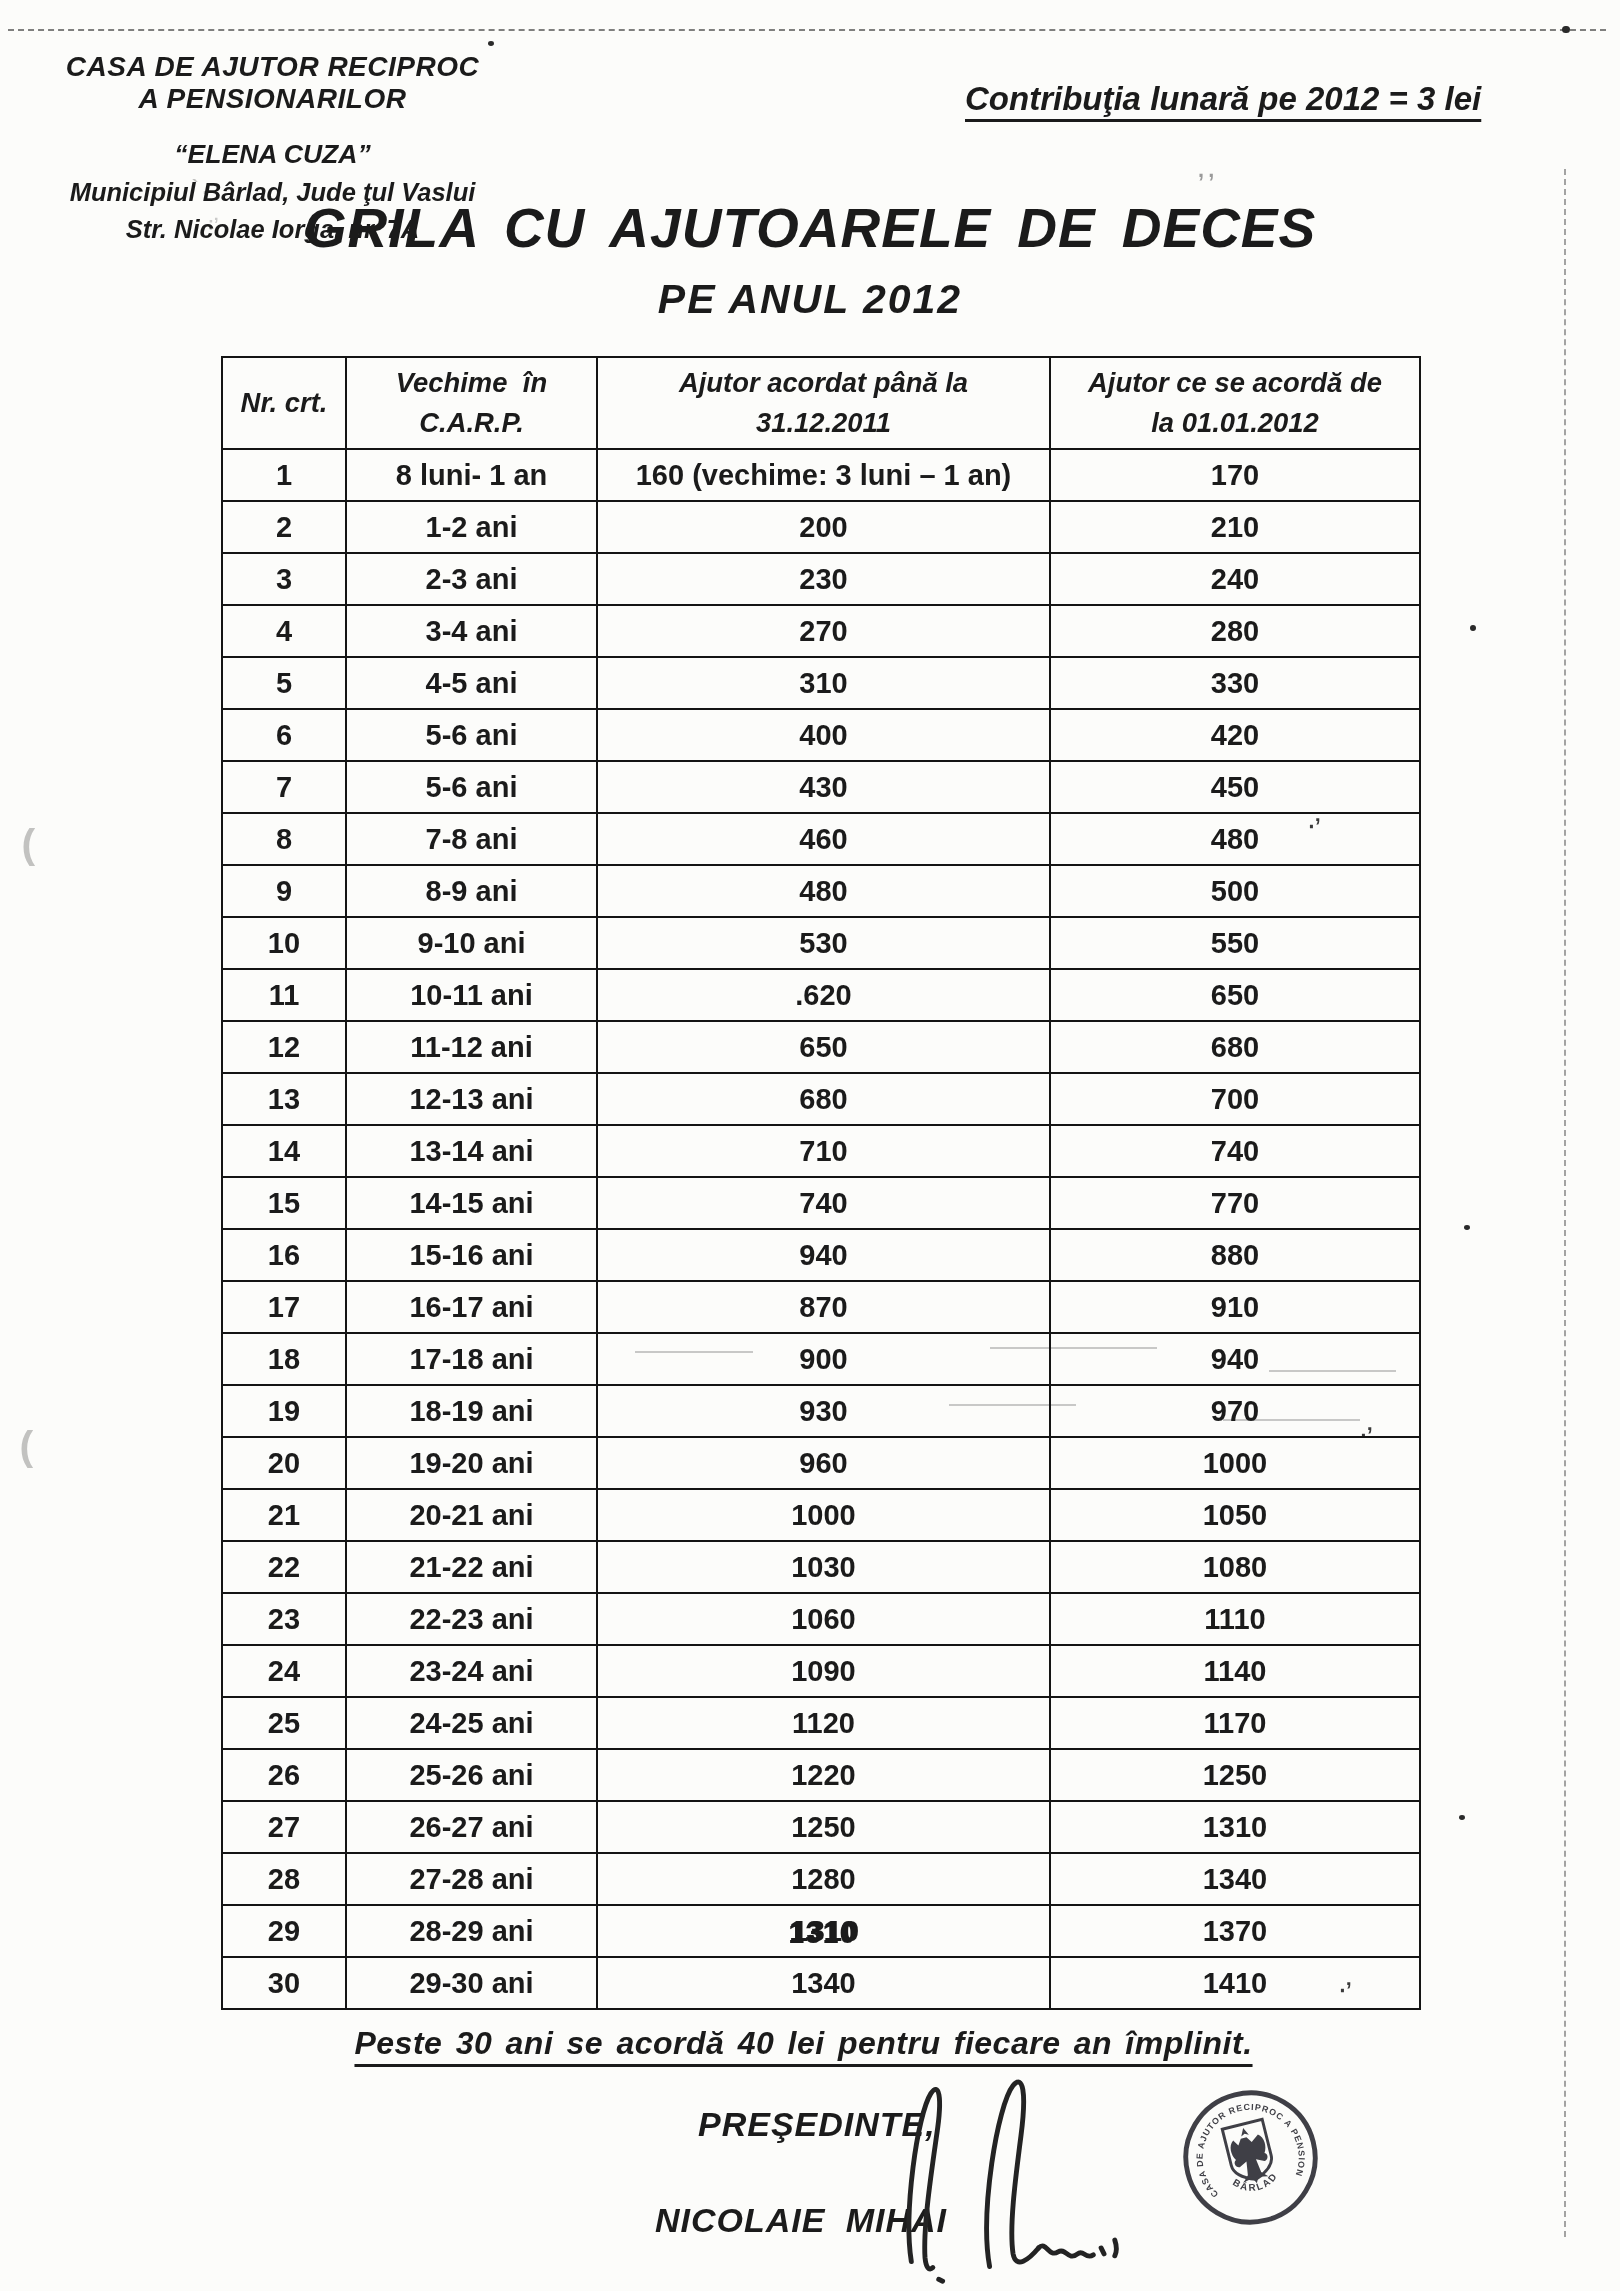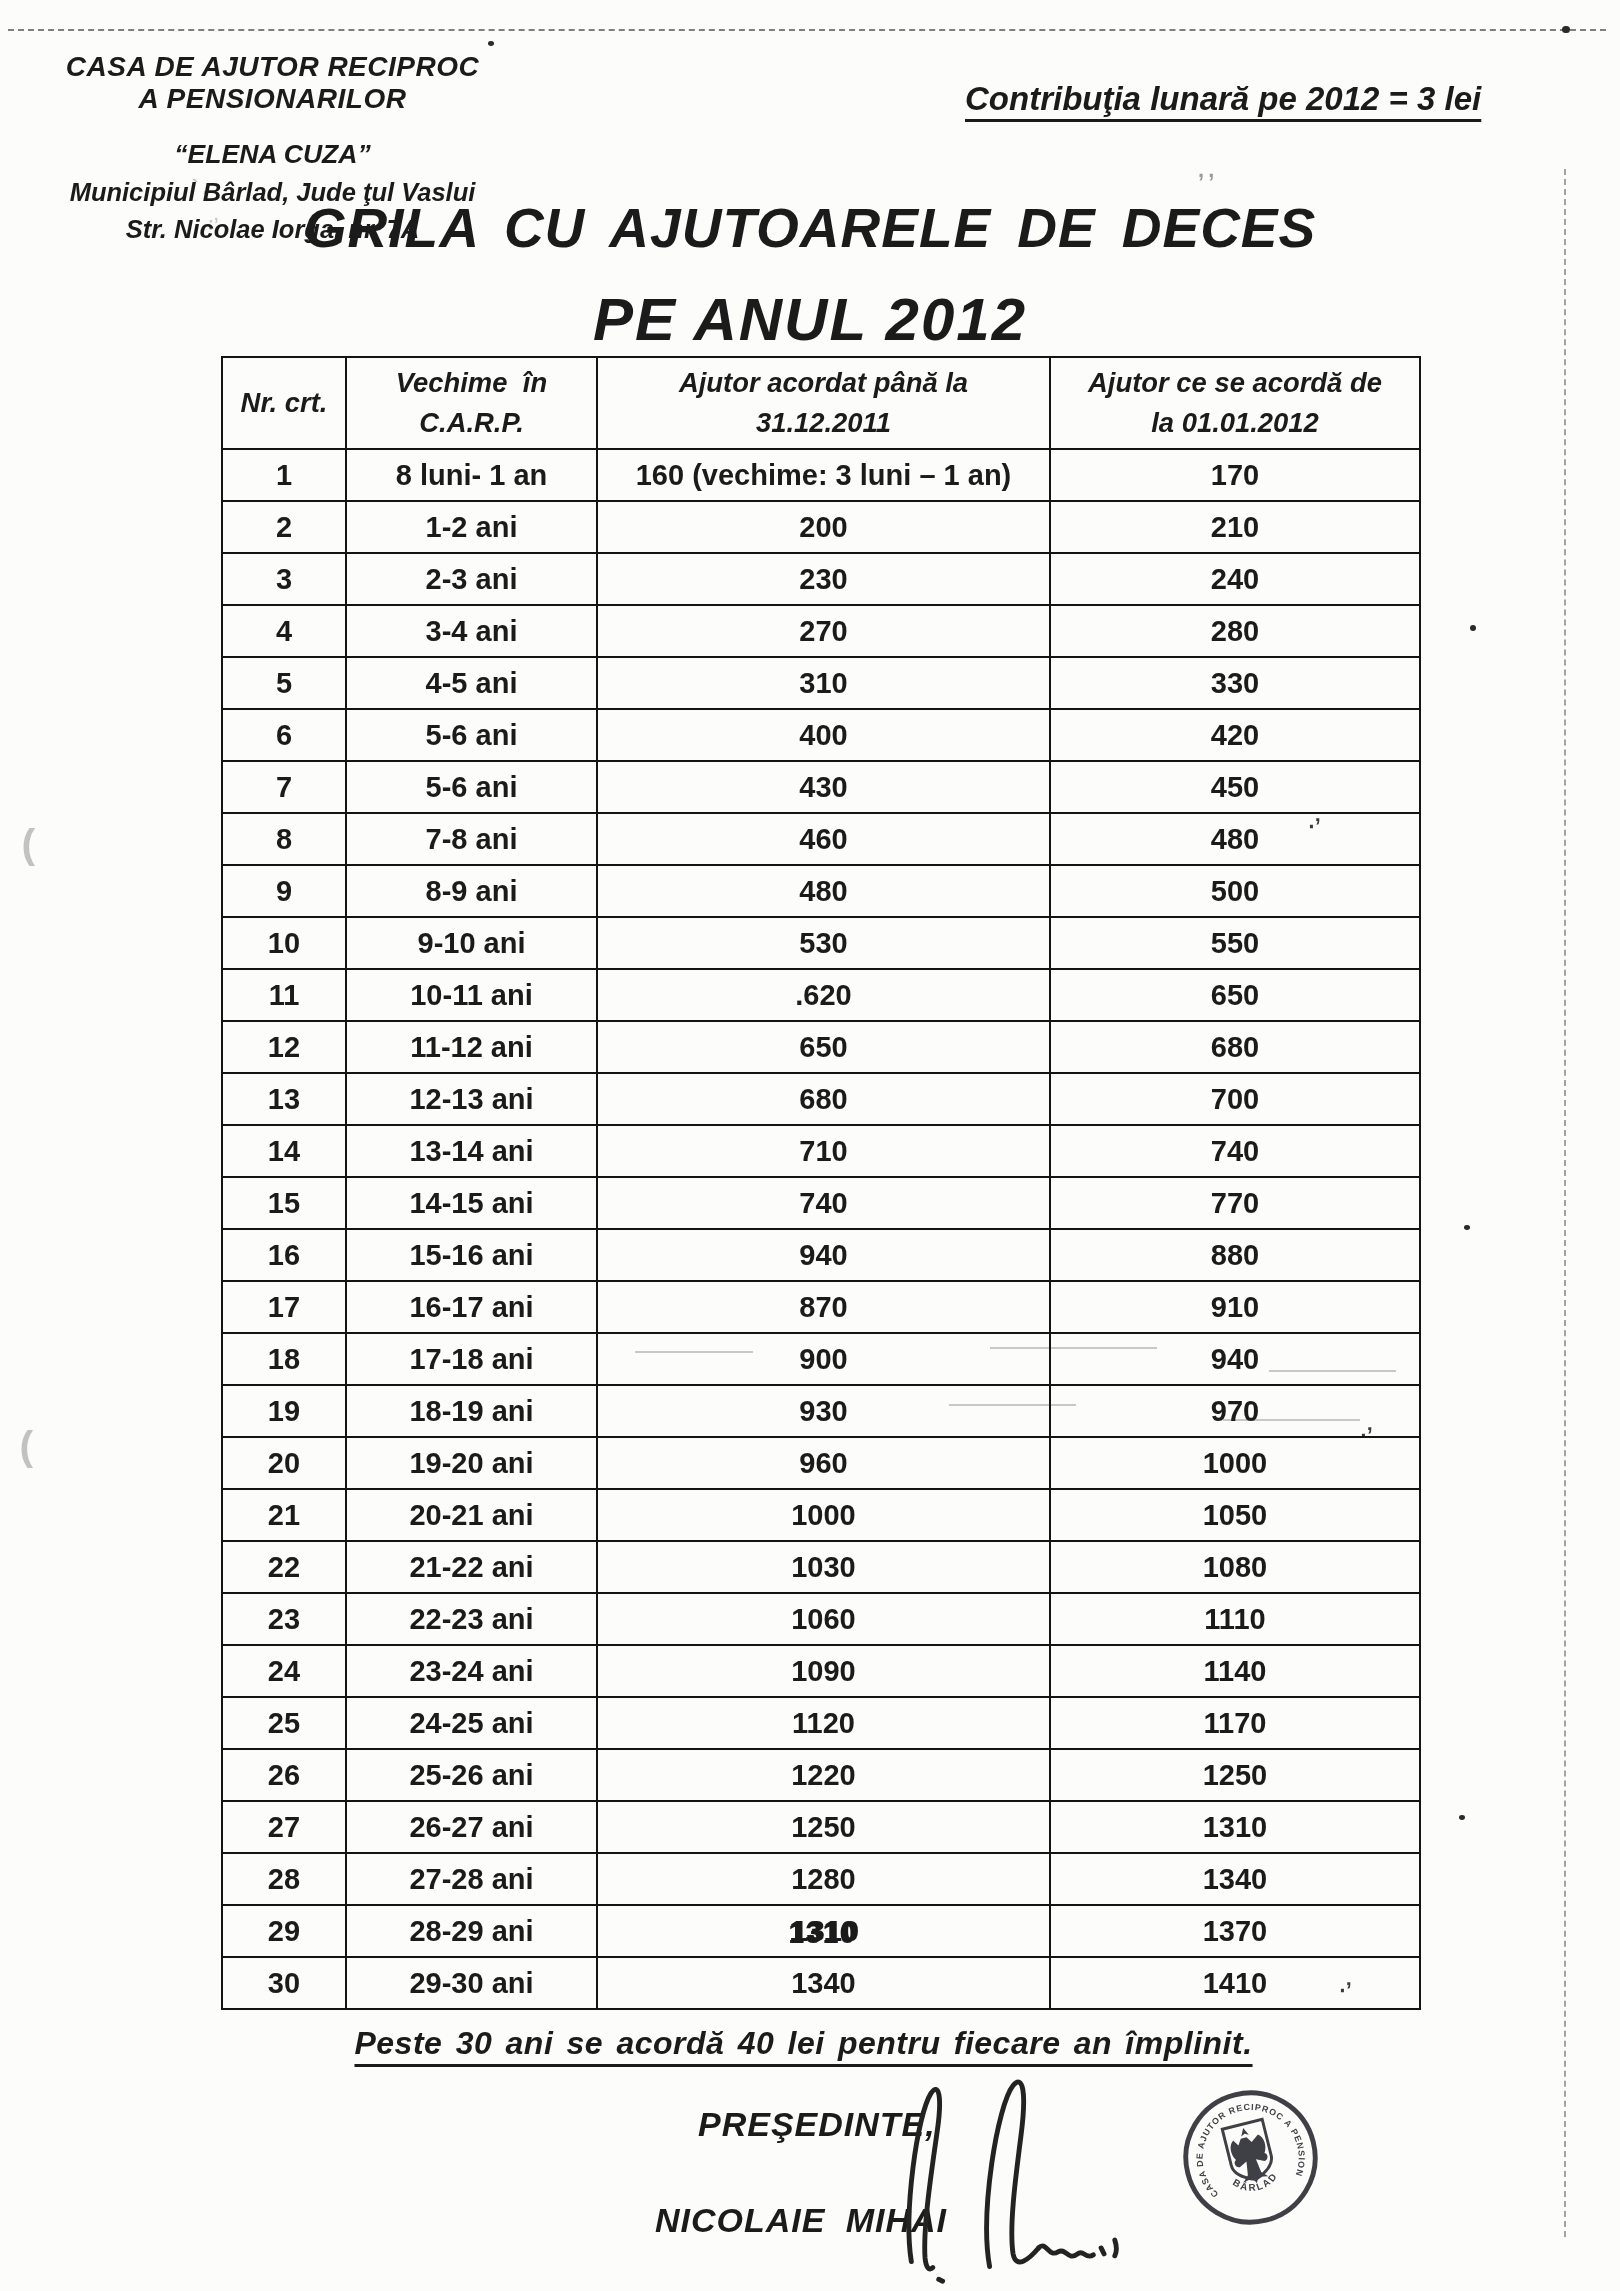--- a/index.html
+++ b/index.html
@@ -24,21 +24,21 @@
   .org-quote{font-size:26.5px;margin-top:24px;}
   .org-addr{font-size:25.5px;margin-top:8px;}
   .contribution{
     position:absolute;top:80px;left:965px;width:549px;
     font-size:33px;font-weight:bold;font-style:italic;
     text-decoration:underline;text-decoration-thickness:2.9px;text-underline-offset:8.8px;
   }
   
   .doc-title{position:absolute;top:196px;left:0;width:1620px;text-align:center;font-weight:bold;font-style:italic;}
   .doc-title .t1{font-size:55px;word-spacing:9.8px;letter-spacing:1px;}
-  .doc-title .t2{font-size:60px;margin-top:25px;letter-spacing:2px;}
+  .doc-title .t2{font-size:41px;margin-top:16px;letter-spacing:2px;}
   
   .grid-wrap{position:absolute;top:356px;left:221px;}
   table.grid{border-collapse:collapse;table-layout:fixed;width:1198px;}
   table.grid col.c1{width:124px;} table.grid col.c2{width:251px;}
   table.grid col.c3{width:453px;} table.grid col.c4{width:370px;}
   table.grid th,table.grid td{
     border-left:2px solid #141414;border-right:2px solid #141414;
     border-top:2.9px solid #141414;border-bottom:2.9px solid #141414;
     text-align:center;vertical-align:middle;padding:0;
   }

